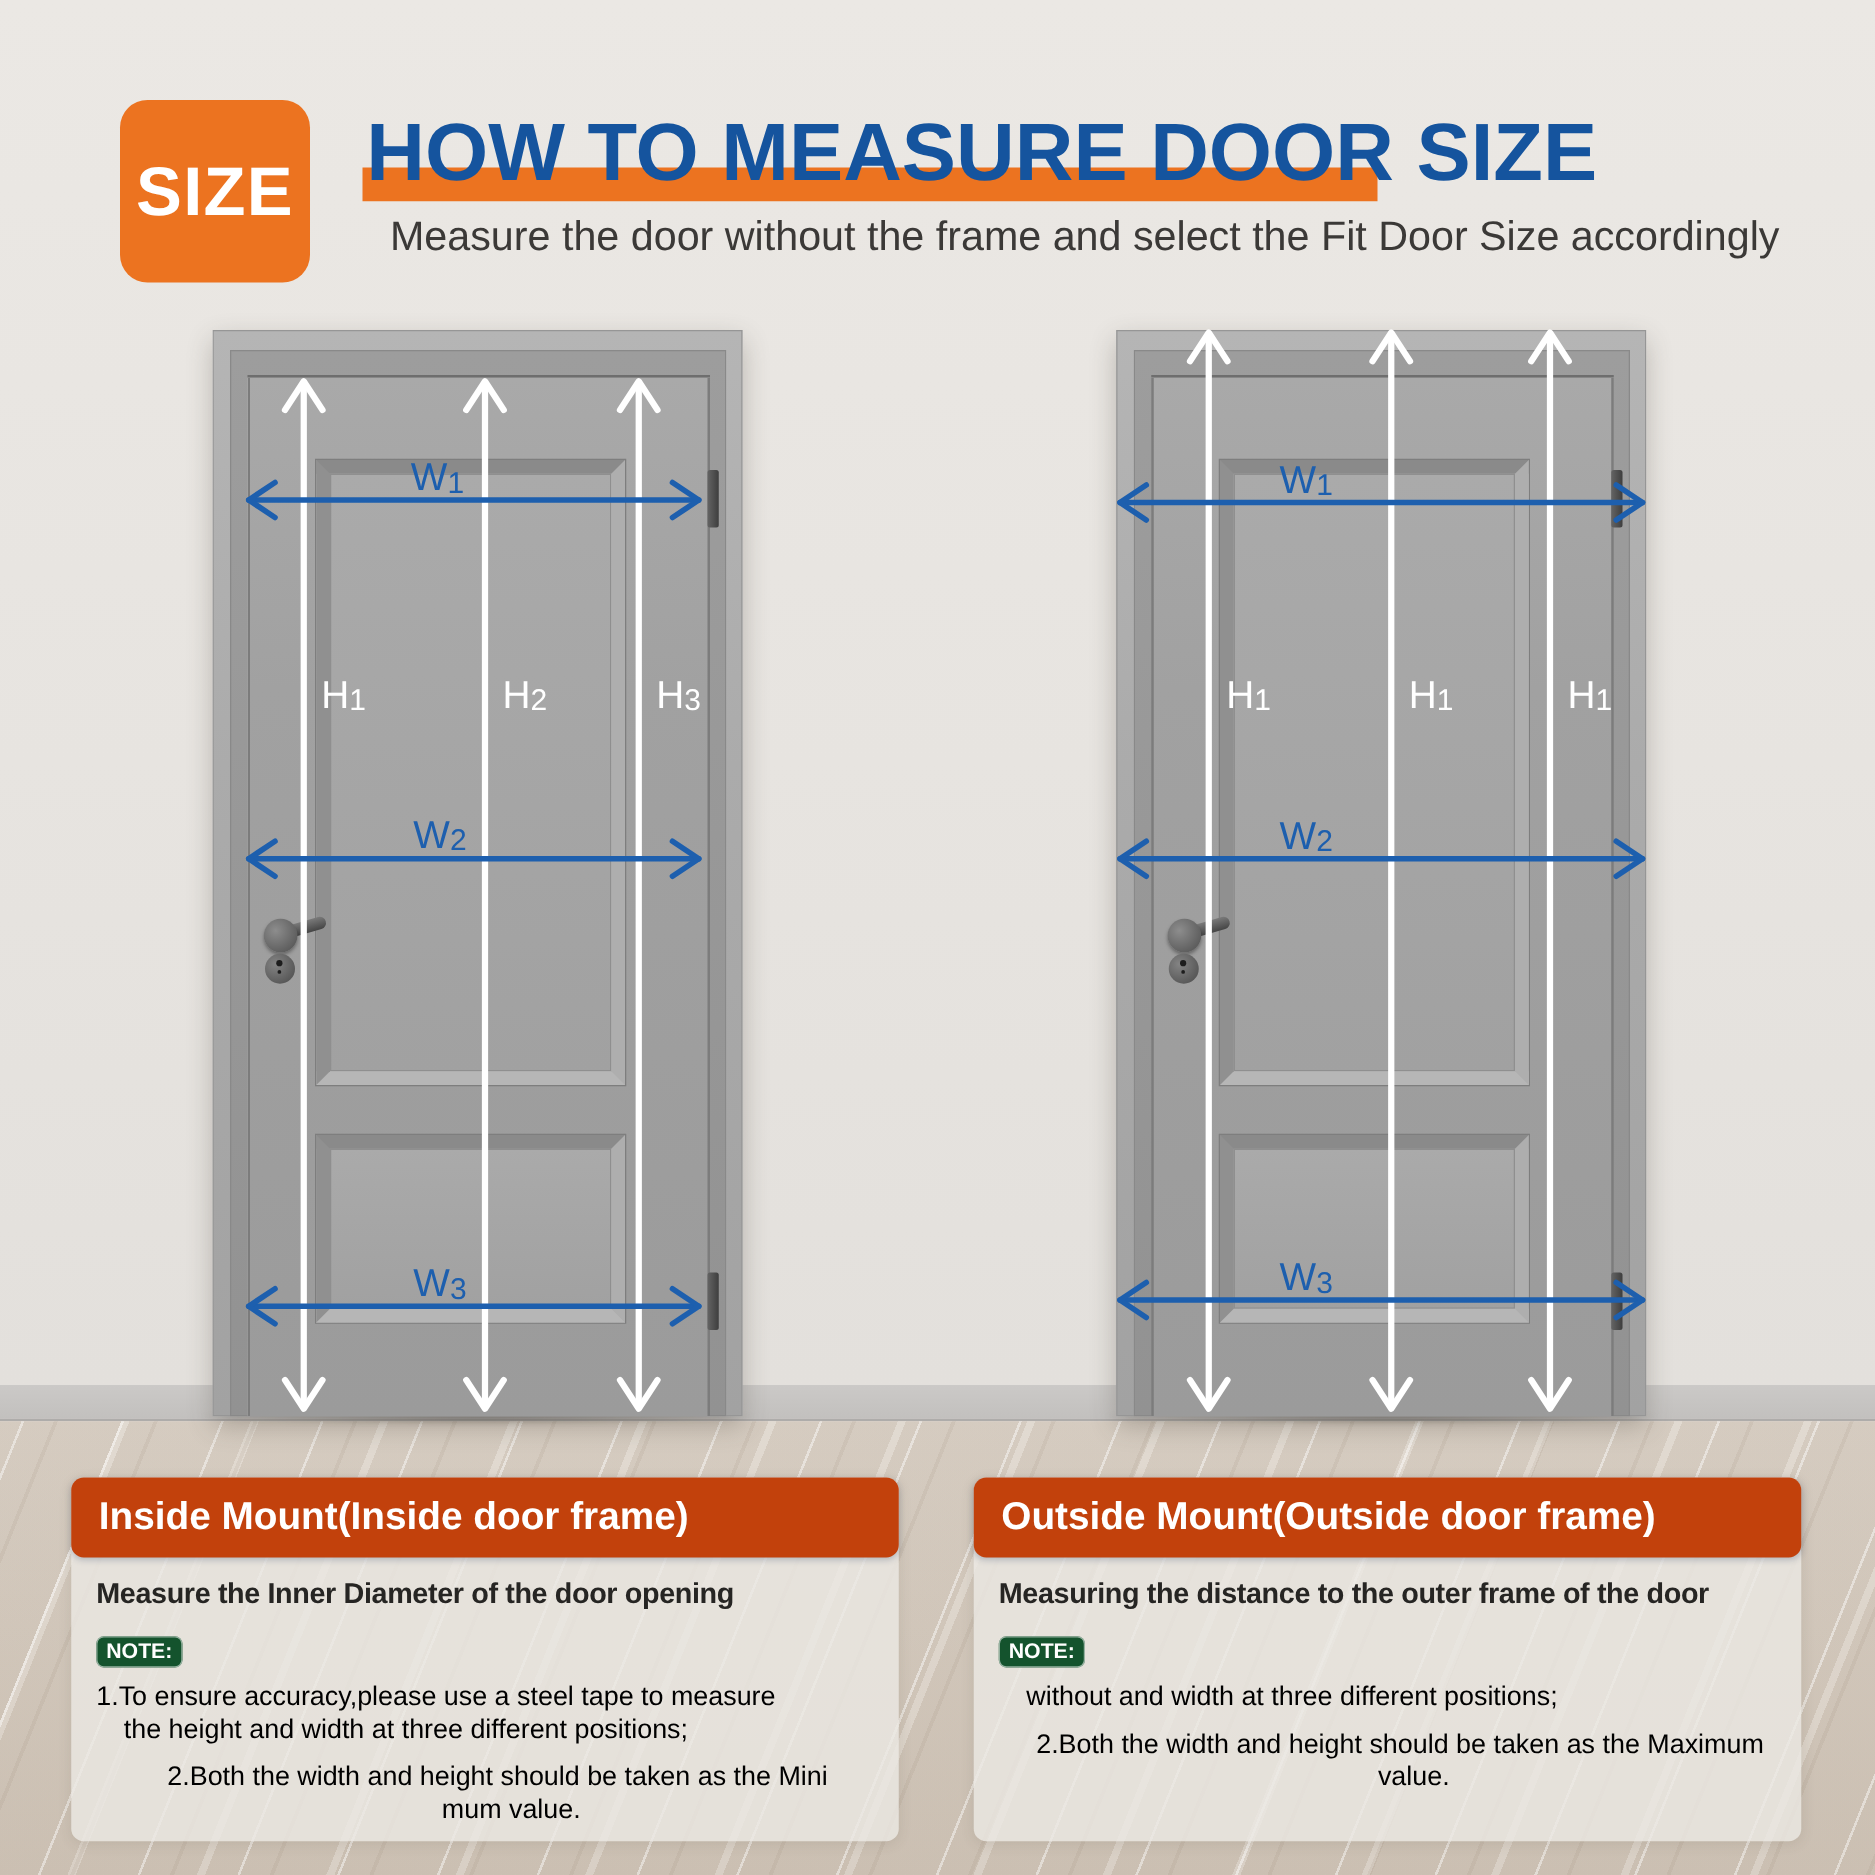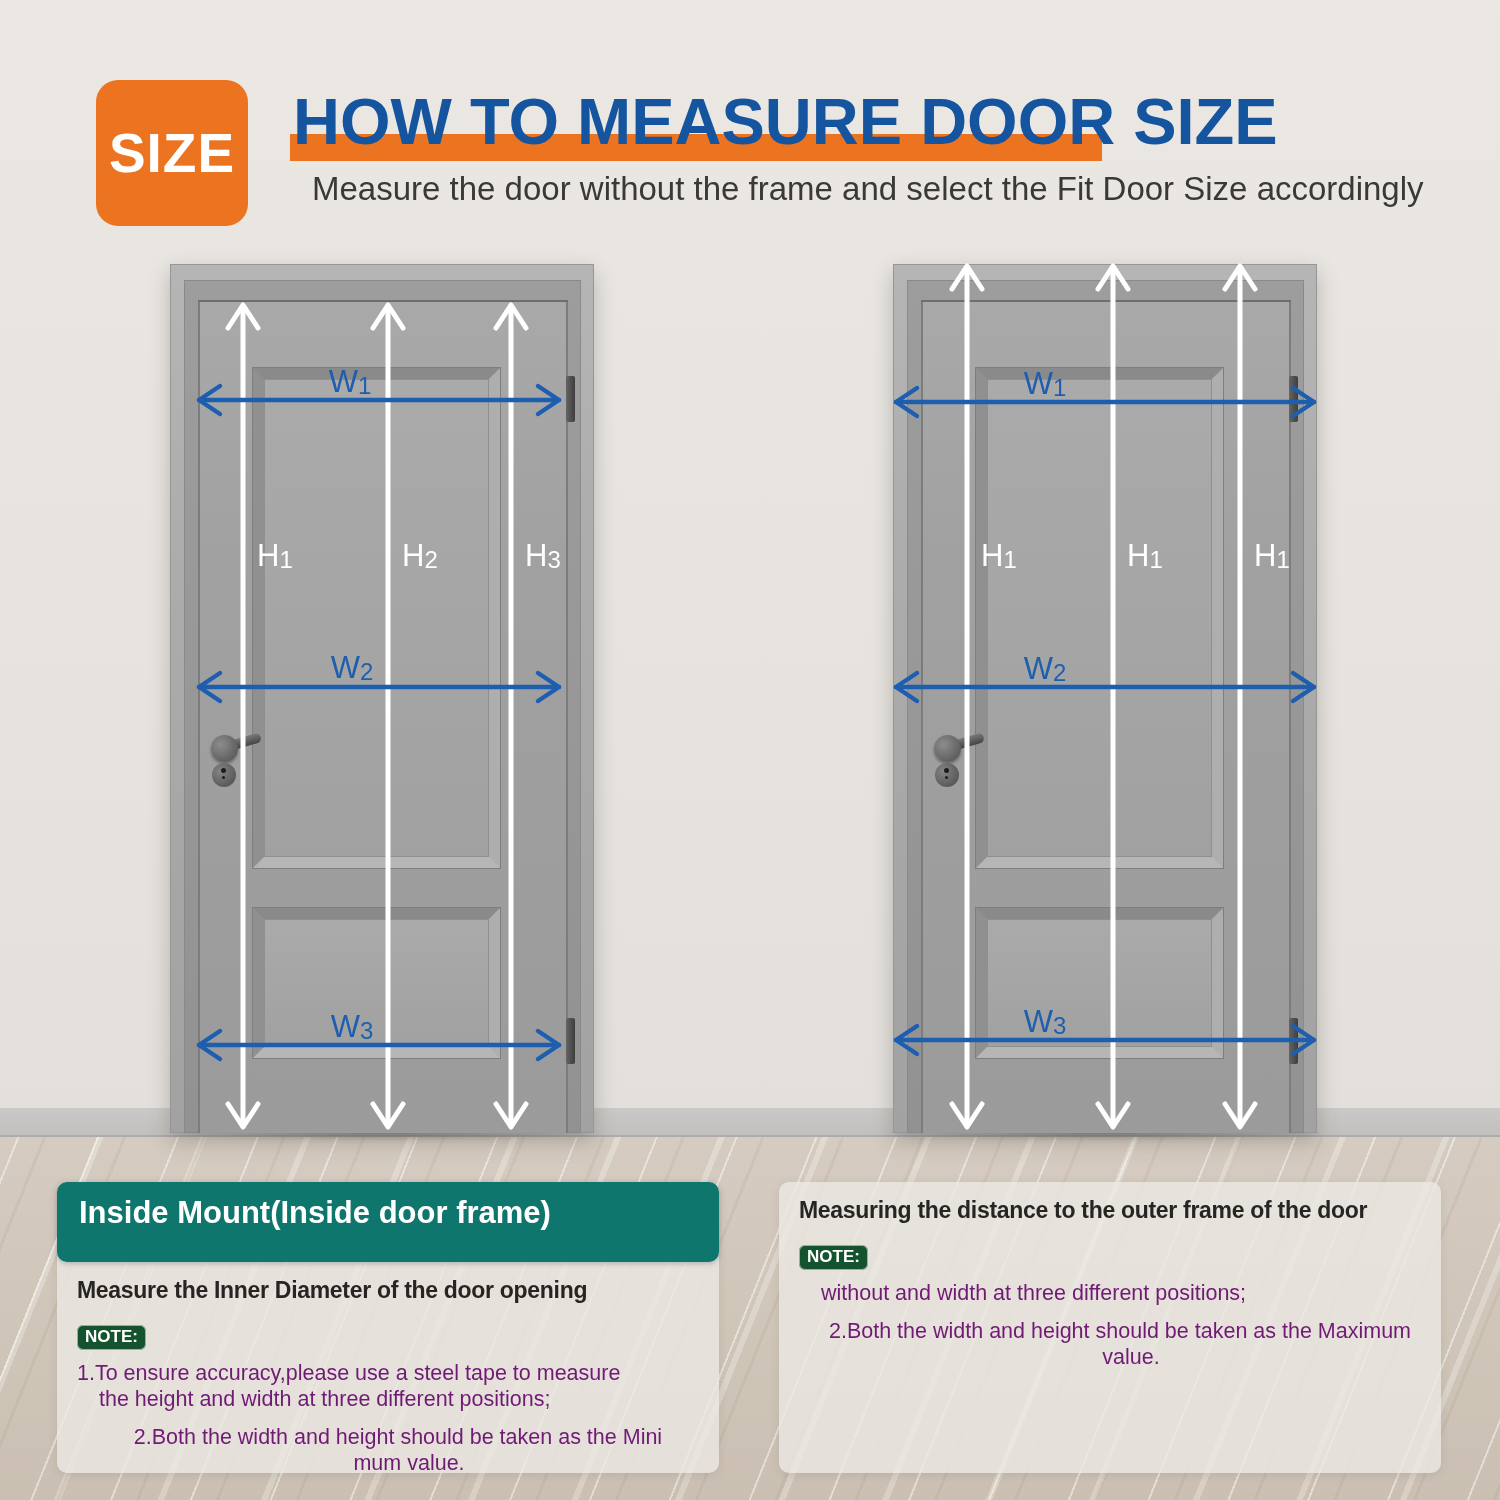--- a/index.html
+++ b/index.html
@@ -74,29 +74,29 @@
   #measure-svg path.w-line{stroke:#1d5fae;stroke-width:4.5;fill:none;
         stroke-linecap:round;stroke-linejoin:round;}
   #measure-svg text{font-family:"Liberation Sans",sans-serif;}
   #measure-svg text.h-label{fill:#ffffff;font-size:31px;}
   #measure-svg text.w-label{fill:#1d5fae;font-size:31px;text-anchor:middle;}
 
   
   .info-panel{top:1182px;width:662px;height:291px;border-radius:10px;
         background:rgba(235,232,228,.80);box-shadow:0 2px 10px rgba(80,70,60,.12);}
   .panel-left{left:57px;} .panel-right{left:779px;}
-  .info-header{height:80px;background:#0f766e;border-radius:10px;color:#ffffff;
+  .info-header{height:64px;background:#c2410c;border-radius:10px;color:#ffffff;
         font-weight:700;font-size:31px;line-height:62px;padding-left:22px;
         box-sizing:border-box;white-space:nowrap;box-shadow:0 2px 5px rgba(30,50,90,.25);}
   .info-sub{margin:15px 0 0 20px;font-size:23px;font-weight:700;color:#262523;
         letter-spacing:-.3px;white-space:nowrap;}
   .note-badge{display:inline-block;margin:21px 0 0 20px;background:#14532d;color:#fff;
         font-weight:700;font-size:17px;padding:2px 8px 3px;border-radius:6px;
         box-shadow:inset 0 0 0 1px rgba(255,255,255,.55);}
-  .note-item{margin:10px 0 0 20px;font-size:21.5px;color:#701a75;line-height:26px;
+  .note-item{margin:10px 0 0 20px;font-size:21.5px;color:#000000;line-height:26px;
         white-space:nowrap;}
   .note-item + .note-item{margin-top:12px;text-align:center;}
   .note-item .cont{padding-left:22px;}
 </style>
 </head>
 <body>
 
 <div class="abs wall"></div>
 <div class="abs baseboard"></div>
 <div class="abs floor"></div>
@@ -198,20 +198,21 @@
     <div>1.To ensure accuracy,please use a steel tape to measure</div>
     <div class="cont">the height and width at three different positions;</div>
   </div>
   <div class="note-item">
     <div>2.Both the width and height should be taken as the Mini</div>
     <div class="cont">mum value.</div>
   </div>
 </div>
 
 <div class="abs info-panel panel-right">
+  <div class="info-header">Outside Mount(Outside door frame)</div>
   <div class="info-sub">Measuring the distance to the outer frame of the door</div>
   <div class="note-badge">NOTE:</div>
   <div class="note-item">
     <div class="cont">without and width at three different positions;</div>
   </div>
   <div class="note-item">
     <div>2.Both the width and height should be taken as the Maximum</div>
     <div class="cont">value.</div>
   </div>
 </div>

